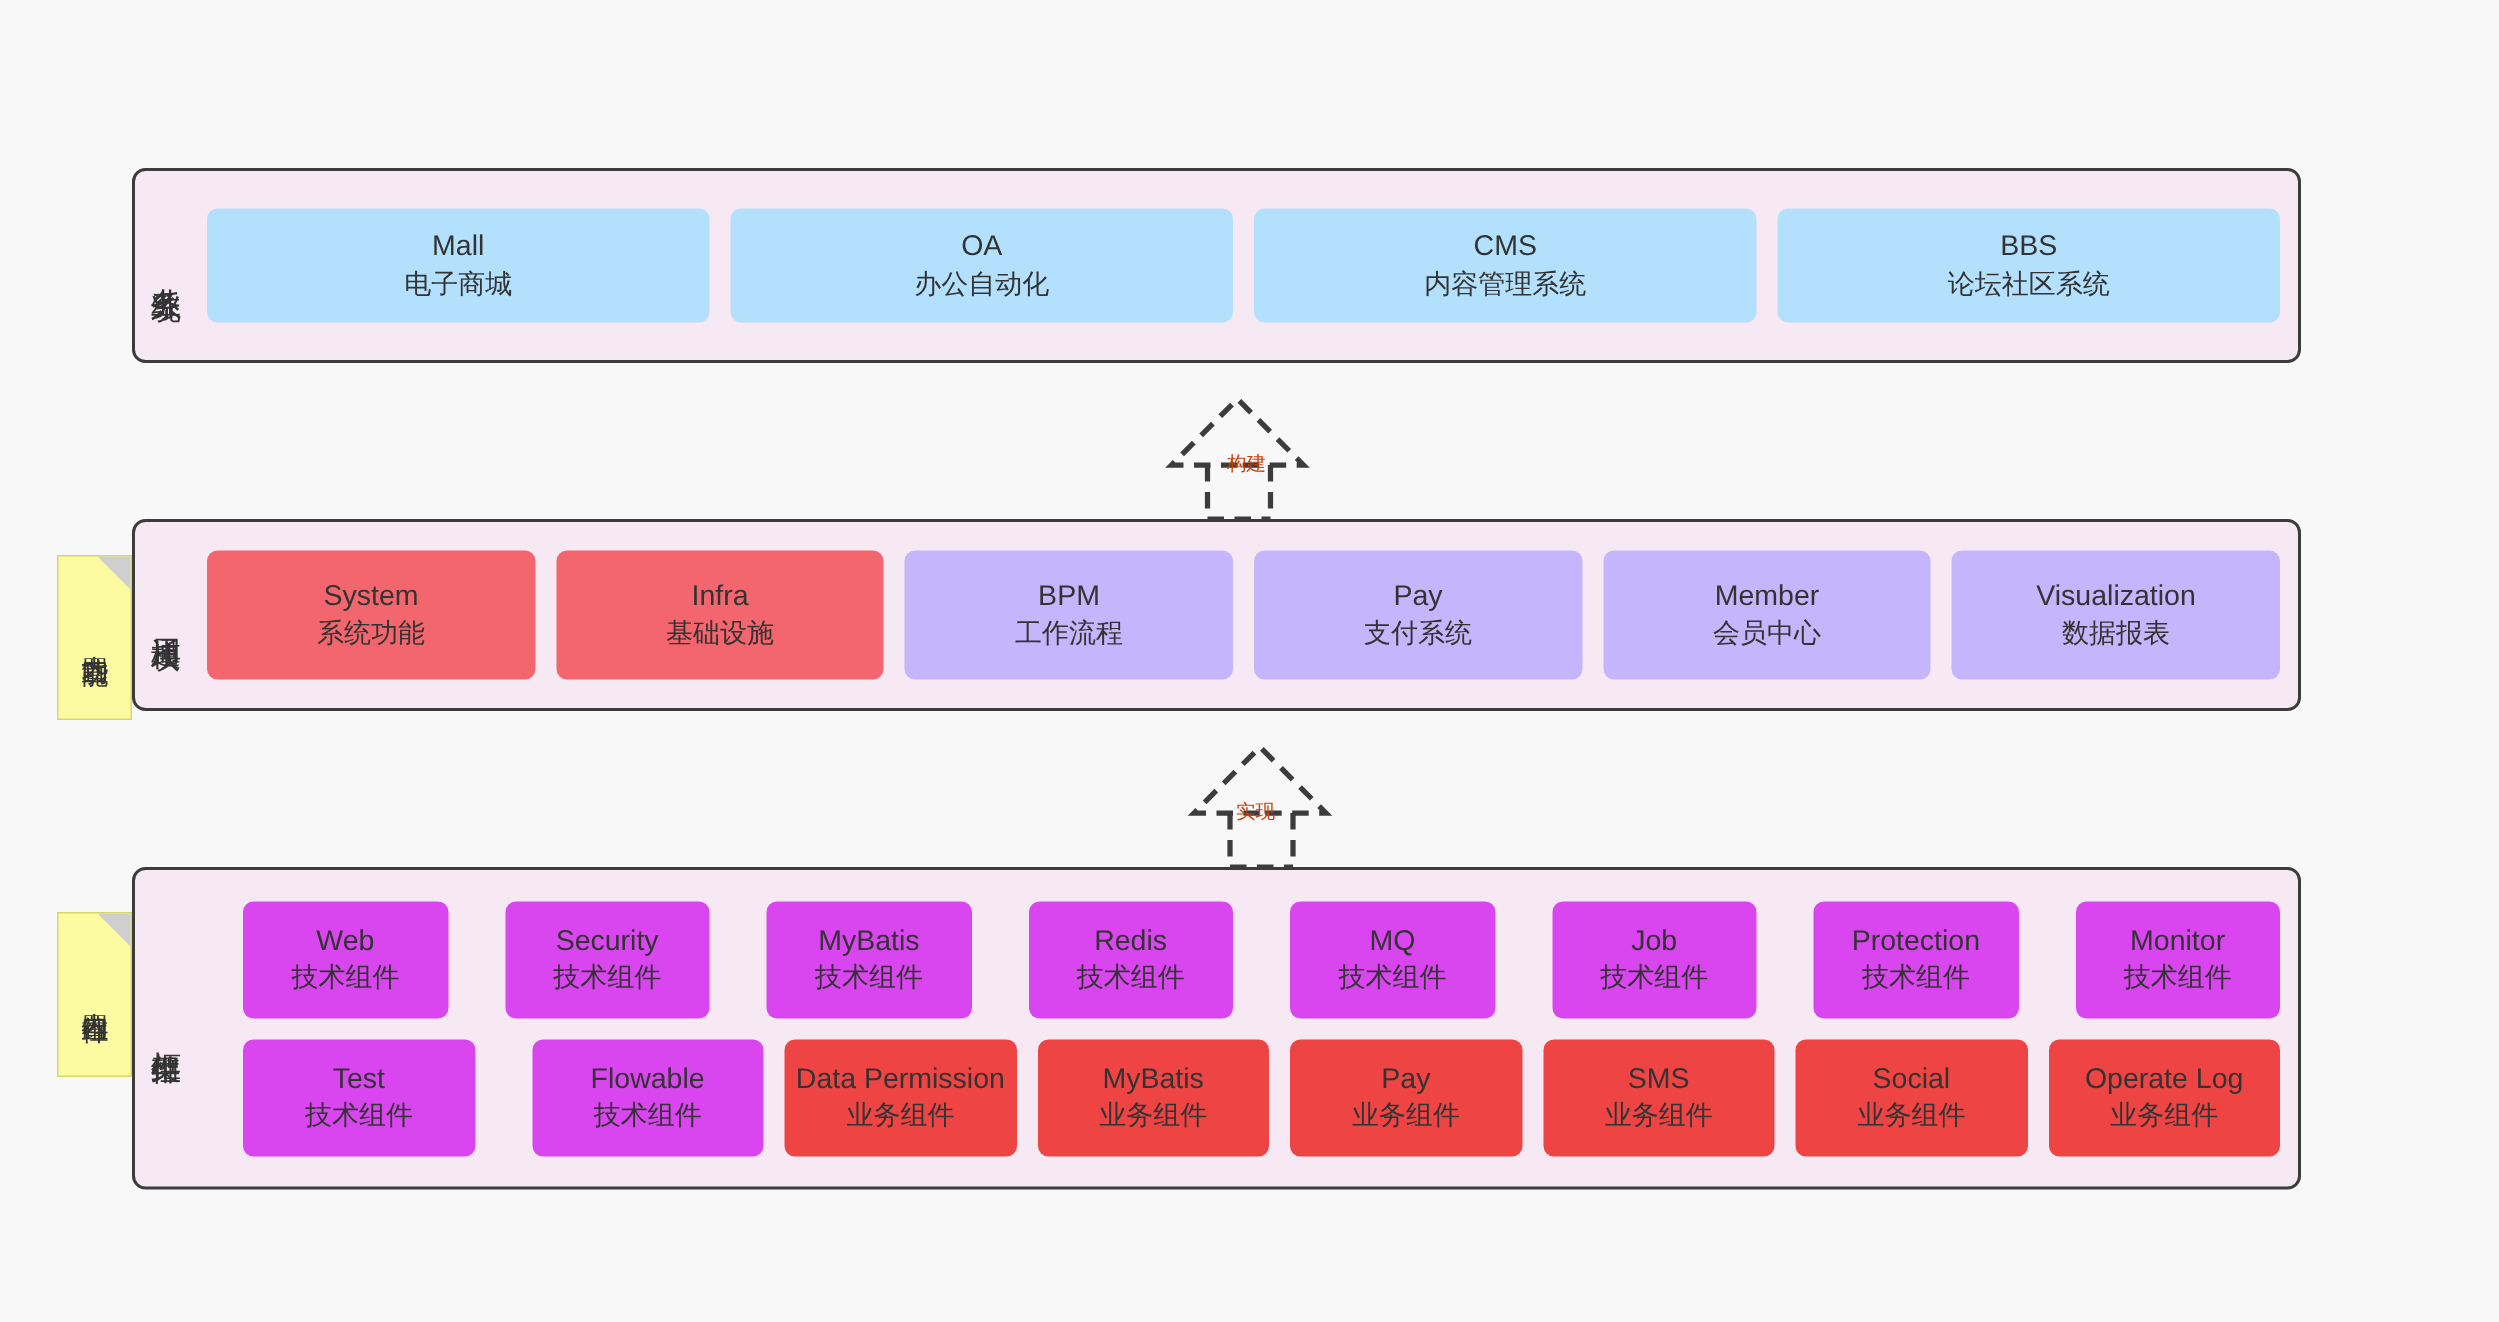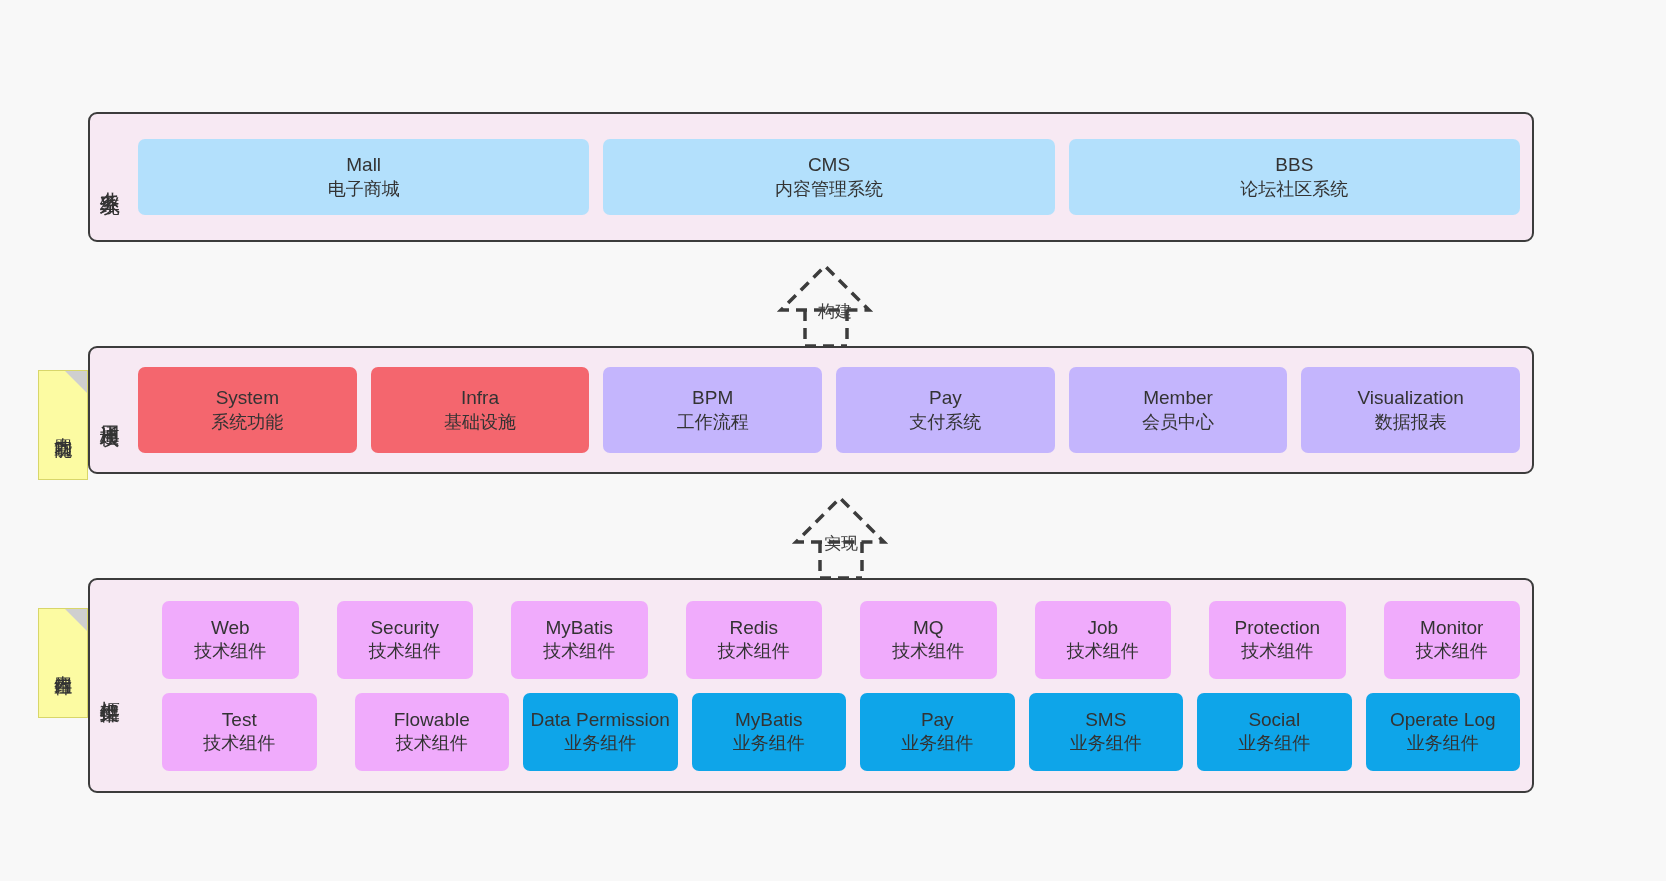--- a/index.html
+++ b/index.html
@@ -69,22 +69,22 @@
     text-align:left;
     box-sizing:border-box;
     padding:6px 4px;
     flex:1 1 0;
   }
   .card .en{font-size:19px;line-height:1.28;}
   .card .cn{font-size:18px;line-height:1.28;}
   .card.biz{background:#b3e0fc;height:76px;}
   .card.mod-strong{background:#f4666e;height:86px;}
   .card.mod-soft{background:#c4b5fd;height:86px;}
-  .card.comp-tech{background:#f0abfc;height:78px;margin-left:24px;}
-  .card.comp-biz{background:#0ea5e9;height:78px;}
+  .card.comp-tech{background:#d946ef;height:78px;margin-left:24px;}
+  .card.comp-biz{background:#ef4444;height:78px;}
 
   
   .note{
     position:absolute;
     background:#fcfba2;
     border:1px solid #d8d66a;
     box-sizing:border-box;
     display:flex;
     align-items:center;
     justify-content:center;
@@ -102,38 +102,42 @@
     width:0;height:0;
     border-left:22px solid transparent;
     border-top:22px solid #cfcfcf;
   }
 
   
   .arrow{position:absolute;}
   .arrow svg{display:block;overflow:visible;}
   .arrow-label{
     position:absolute;
-    font-size:17px;
-    color:#404040;
+    font-size:13px;
+    color:#c2410c;
     background:transparent;
     white-space:nowrap;
   }
 </style>
 </head>
 <body>
 
 <div class="canvas">
 
   <div class="layer" style="left:88px;top:112px;width:1446px;height:130px;">
     <div class="layer-label">业务系统</div>
     <div class="layer-body">
 
       <div class="card biz">
         <span class="en">Mall</span>
         <span class="cn">电子商城</span>
+      </div>
+      <div class="card biz">
+        <span class="en">OA</span>
+        <span class="cn">办公自动化</span>
       </div>
       <div class="card biz">
         <span class="en">CMS</span>
         <span class="cn">内容管理系统</span>
       </div>
       <div class="card biz">
         <span class="en">BBS</span>
         <span class="cn">论坛社区系统</span>
       </div>
 

